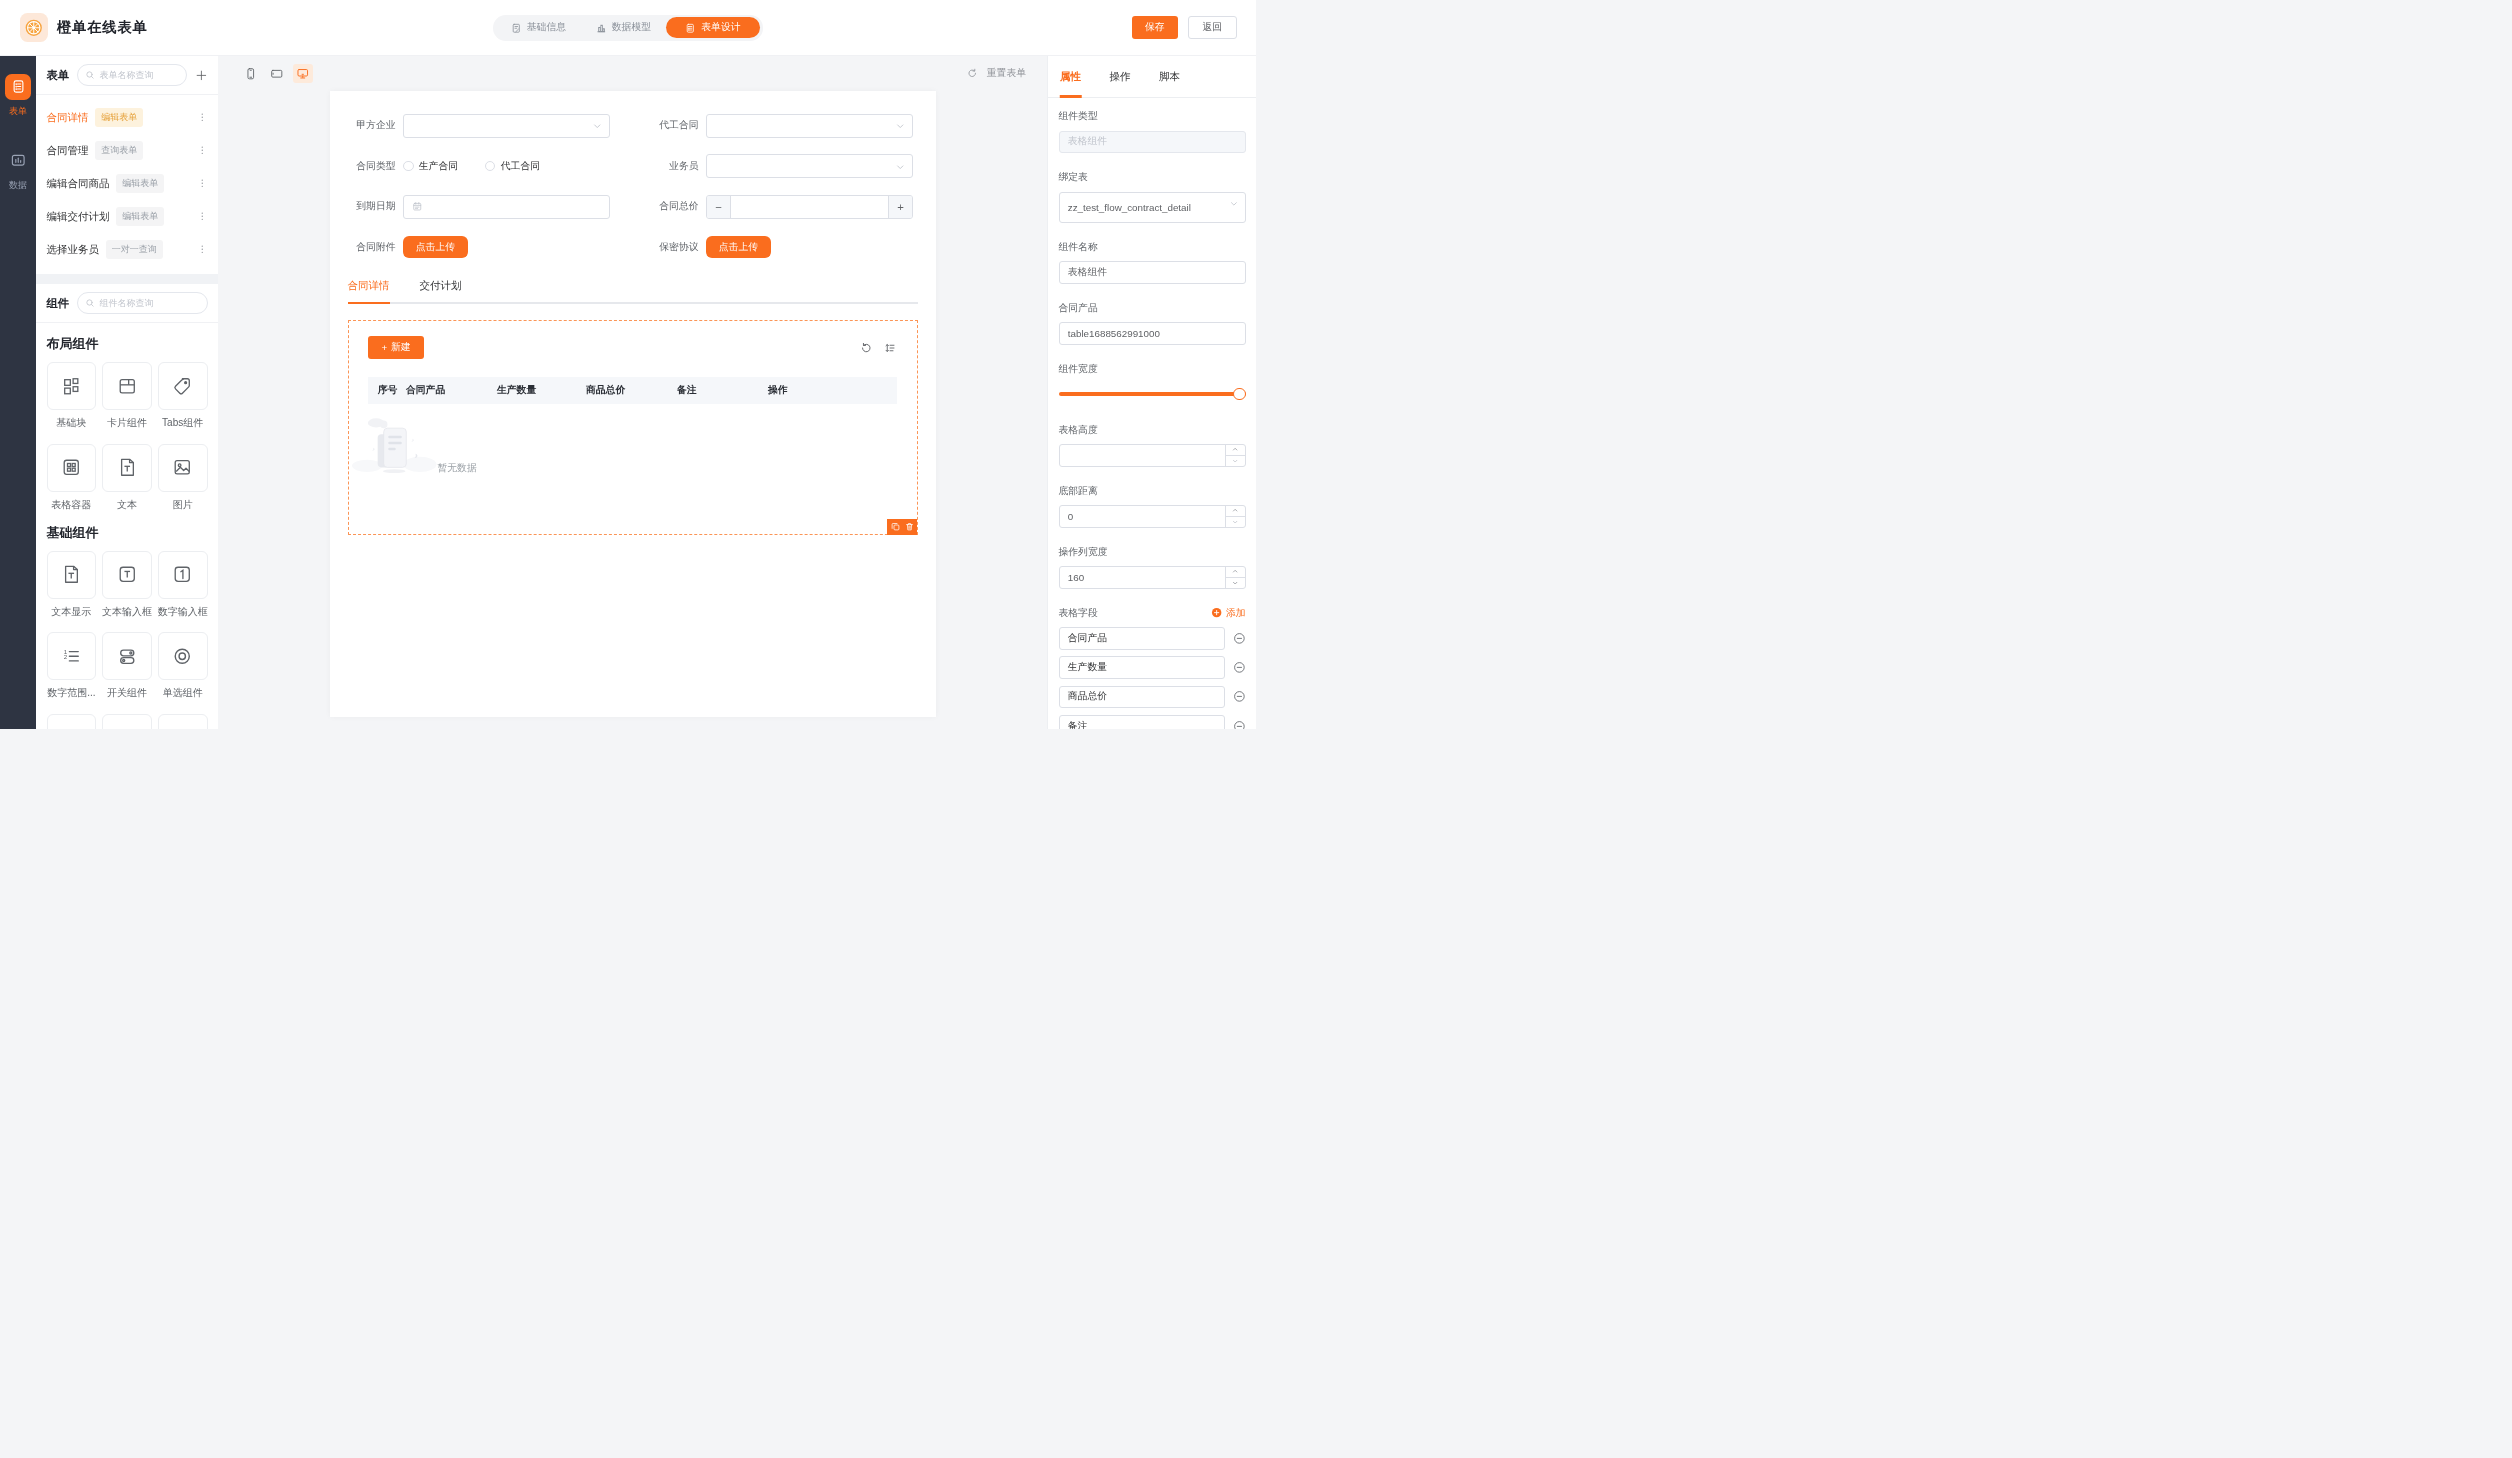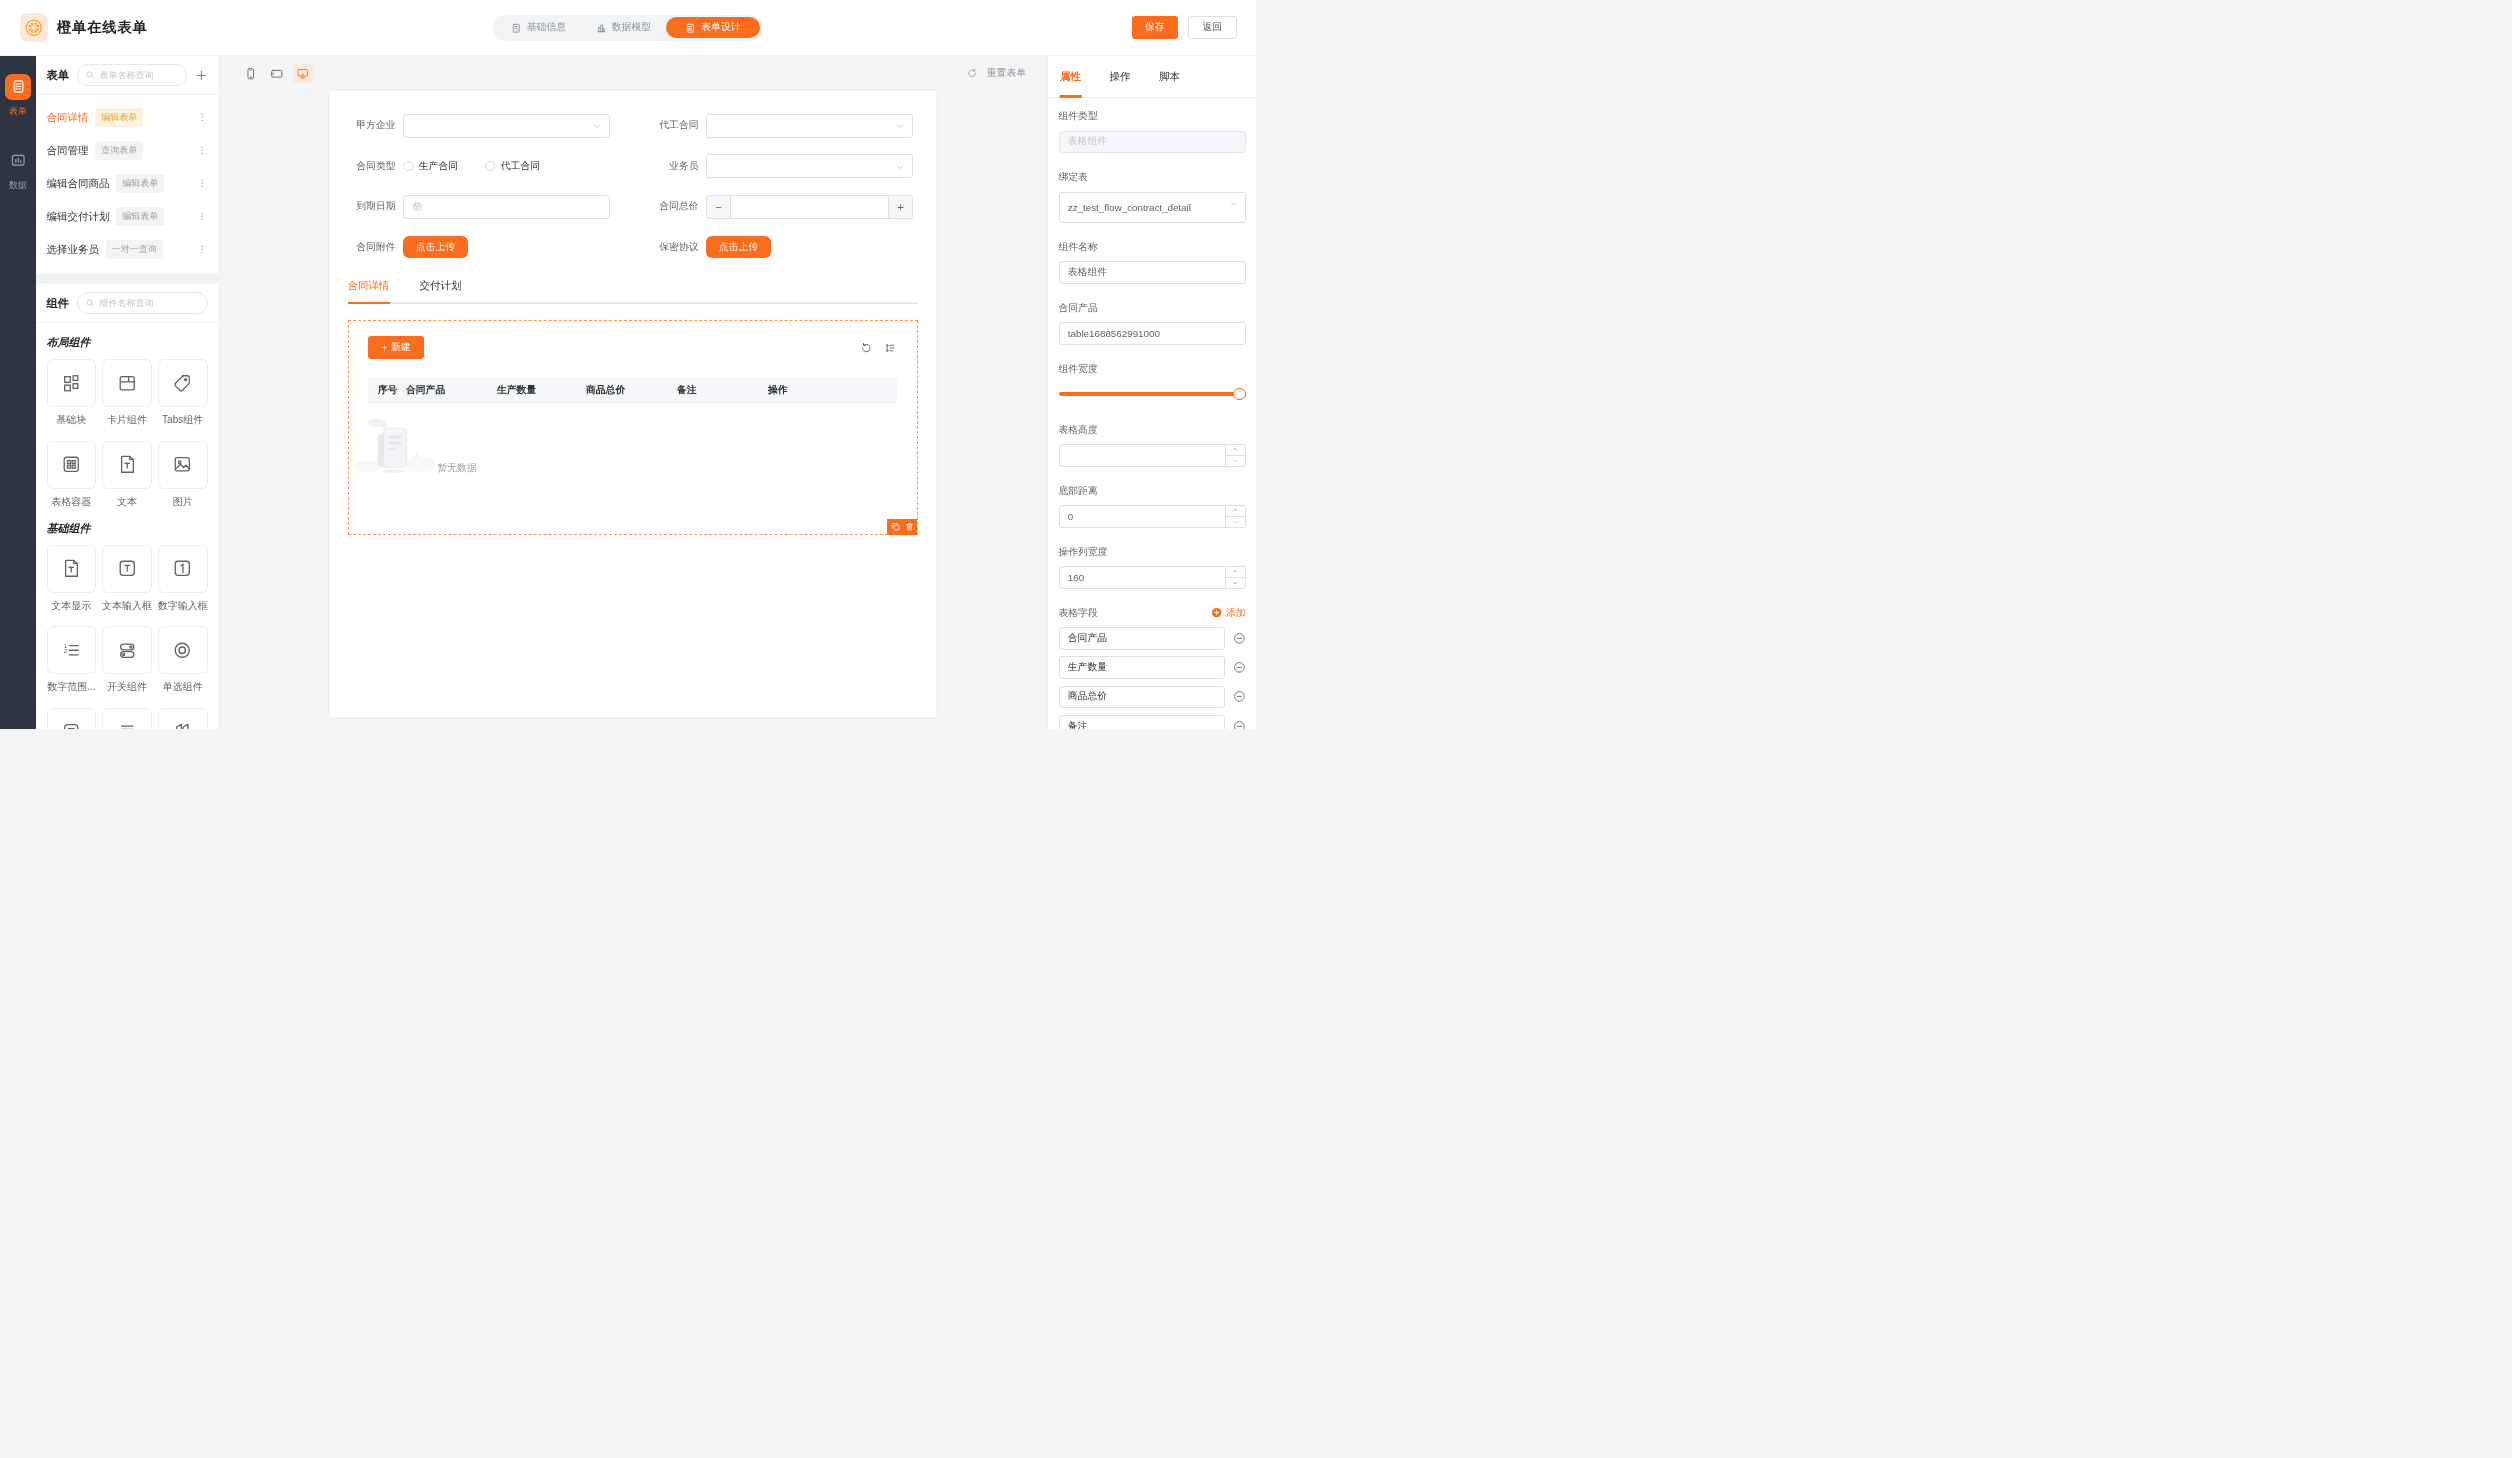--- a/index.html
+++ b/index.html
@@ -39,21 +39,21 @@
   .search-pill input { border:0; outline:0; width:100%; font-size:9px; color:#606266; background:transparent; }
   .search-pill input::placeholder { color:#c0c4cc; }
   .form-list { padding:6px 0 7.5px; }
   .form-item { height:33px; display:flex; align-items:center; padding:0 10.5px; gap:6.8px; cursor:pointer; }
   .form-name { font-size:10.5px; color:#303133; white-space:nowrap; }
   .form-item.active .form-name { color:#fa6d1e; }
   .badge { font-size:9px; padding:3px 6px; border-radius:3px; background:#f4f4f5; color:#9aa0a8; white-space:nowrap; }
   .badge.warn { background:#fdf2dd; color:#e6a23c; }
   .kebab { margin-left:auto; cursor:pointer; }
   .section-gap { height:10.5px; background:#f0f2f5; flex:none; }
-  .group-title { font-size:11px; font-weight:bold; color:#22252c; padding:12px 10.5px 7.5px;font-style:italic; }
+  .group-title { font-size:13px; font-weight:bold; color:#22252c; padding:12px 10.5px 7.5px; }
   .tiles { display:grid; grid-template-columns:repeat(3,1fr); gap:13.5px 6px; padding:1.5px 10.5px 0; }
   .tile { display:flex; flex-direction:column; align-items:center; cursor:grab; min-width:0; }
   .tile-box { width:100%; height:48px; border:0.8px solid #eceef1; border-radius:6px; display:flex; align-items:center; justify-content:center; background:#fff; }
   .tile-label { font-size:10px; color:#5f6368; margin-top:6px; white-space:nowrap; max-width:51px; overflow:hidden; text-overflow:ellipsis; }
 
   
   .canvas { flex:1; display:flex; flex-direction:column; overflow:hidden; }
   .canvas-toolbar { height:35px; flex:none; display:flex; align-items:center; padding:0 21px 0 22.5px; }
   .devices { display:flex; align-items:center; gap:6.8px; }
   .device { width:19.5px; height:19.5px; border-radius:3px; display:flex; align-items:center; justify-content:center; cursor:pointer; }

